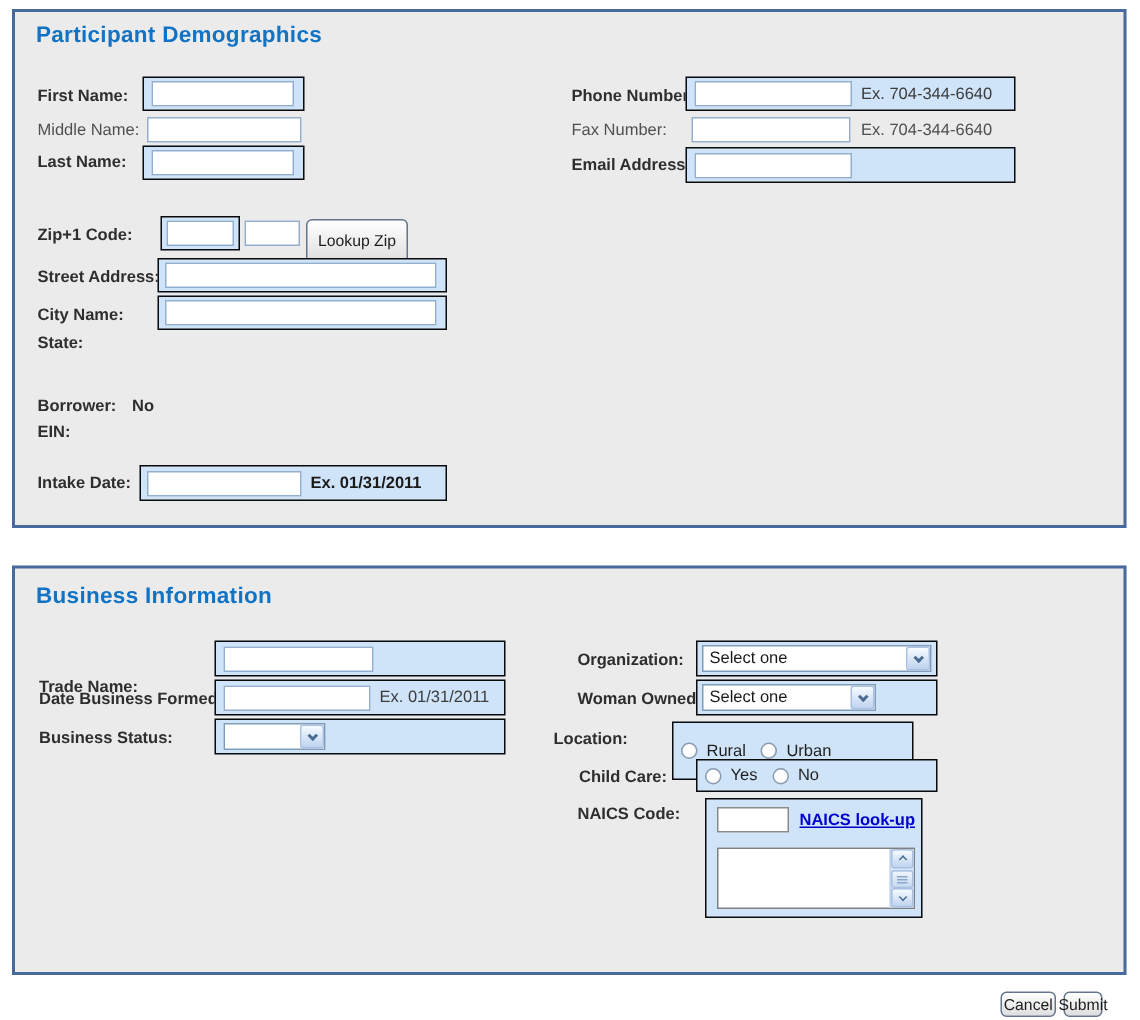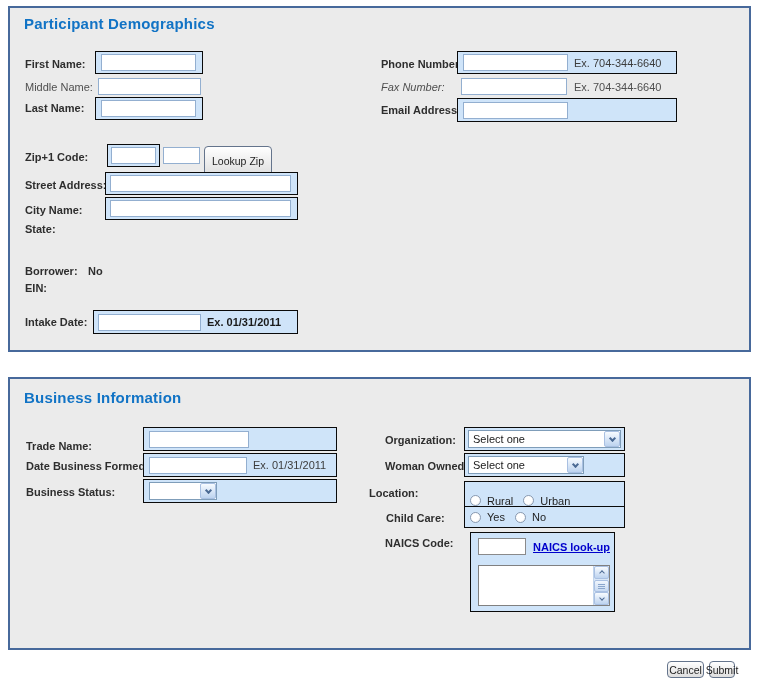--- a/index.html
+++ b/index.html
@@ -100,21 +100,21 @@
 <div class="hl" style="left:95px;top:97px;width:108px;height:23px;">
   <input class="inp" style="width: 95px;">
 </div>
 
 <div class="lbl" style="left:381px;top:58px;">Phone Number:</div>
 <div class="hl" style="left:457px;top:51px;width:220px;height:23px;">
   <input class="inp" style="width: 105px;">
   <span class="ex">Ex. 704-344-6640</span>
 </div>
 
-<div class="lbl reg" style="left:381px;top:81px;font-style:italic;">Fax Number:</div>
+<div class="lbl reg" style="left:381px;top:81px;">Fax Number:</div>
 <input class="inp abs" style="left: 461px; top: 78px; width: 106px;">
 <div class="lbl reg" style="left:574px;top:81px;">Ex. 704-344-6640</div>
 
 <div class="lbl" style="left:381px;top:104px;">Email Address:</div>
 <div class="hl" style="left:457px;top:98px;width:220px;height:24px;">
   <input class="inp" style="width: 105px;">
 </div>
 
 <div class="lbl" style="left:25px;top:151px;">Zip+1 Code:</div>
 <div class="hl" style="left:107px;top:144px;width:53px;height:23px;padding:0 3px;">
@@ -142,21 +142,21 @@
 <div class="lbl" style="left:25px;top:316px;">Intake Date:</div>
 <div class="hl" style="left:93px;top:310px;width:205px;height:24px;padding:0 4px;">
   <input class="inp" style="width: 103px;">
   <span class="ex bold">Ex. 01/31/2011</span>
 </div>
 
 <section class="panel" id="panel-business"></section>
 
 <div class="section-title" style="left:24px;top:389px;">Business Information</div>
 
-<div class="lbl" style="left:26px;top:440px;">Trade Name:</div>
+<div class="lbl" style="left:26px;top:452px;">Trade Name:</div>
 <div class="hl" style="left:143px;top:427px;width:194px;height:24px;">
   <input class="inp" style="width: 100px;">
 </div>
 
 <div class="lbl" style="left:26px;top:460px;">Date Business Formed:</div>
 <div class="hl" style="left:143px;top:453px;width:194px;height:24px;">
   <input class="inp" style="width: 98px;">
   <span class="ex">Ex. 01/31/2011</span>
 </div>
 
@@ -184,21 +184,21 @@
 <div class="hl" style="left:464px;top:453px;width:161px;height:24px;padding:0 3px;">
   <div class="select" style="width:116px;">
     <span class="select-value">Select one</span>
     <span class="sel-btn">
         <span class="chev down"></span>
       </span>
   </div>
 </div>
 
 <div class="lbl" style="left:369px;top:487px;">Location:</div>
-<div class="hl" style="left:464px;top:481px;width:161px;height:39px;">
+<div class="hl" style="left:448px;top:481px;width:161px;height:39px;">
   <span class="radio"></span>
   <span class="radio-lbl" style="margin-left:0;">Rural</span>
   <span class="radio" style="margin-left:-6px;"></span>
   <span class="radio-lbl" style="margin-left:0;">Urban</span>
 </div>
 
 <div class="lbl" style="left:386px;top:512px;">Child Care:</div>
 <div class="hl" style="left:464px;top:506px;width:161px;height:22px;">
   <span class="radio"></span>
   <span class="radio-lbl" style="margin-left:0;">Yes</span>

